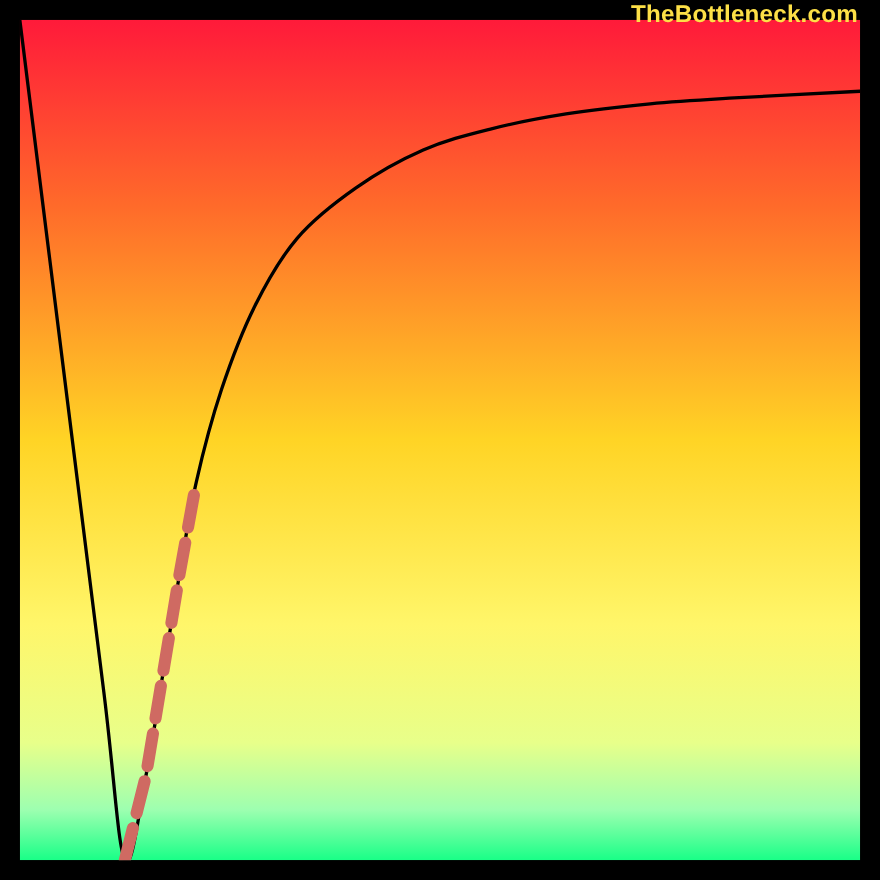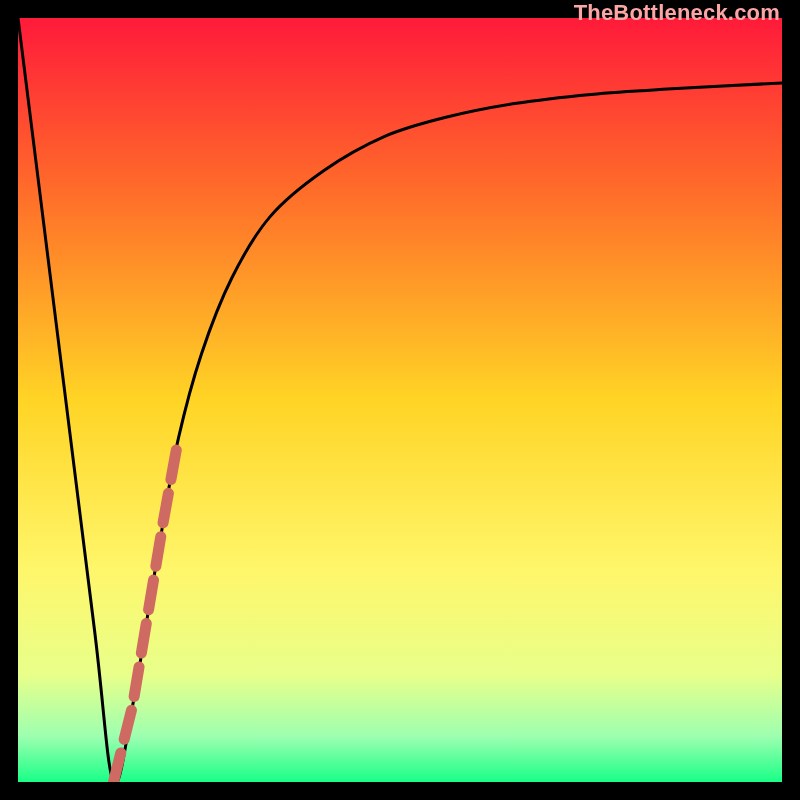--- a/index.html
+++ b/index.html
@@ -23,21 +23,21 @@
     position: absolute;
     left: 0;
     top: 0;
     width: 764px;
     height: 764px;
   }
   .watermark {
     position: absolute;
     top: 0px;
     right: 20px;
-    color: #fca5a5;
+    color: #fde047;
     font-size: 22px;
     font-weight: 600;
     letter-spacing: 0.2px;
     user-select: none;
   }
   svg.curve {
     position: absolute;
     left: 0;
     top: 0;
     width: 764px;

